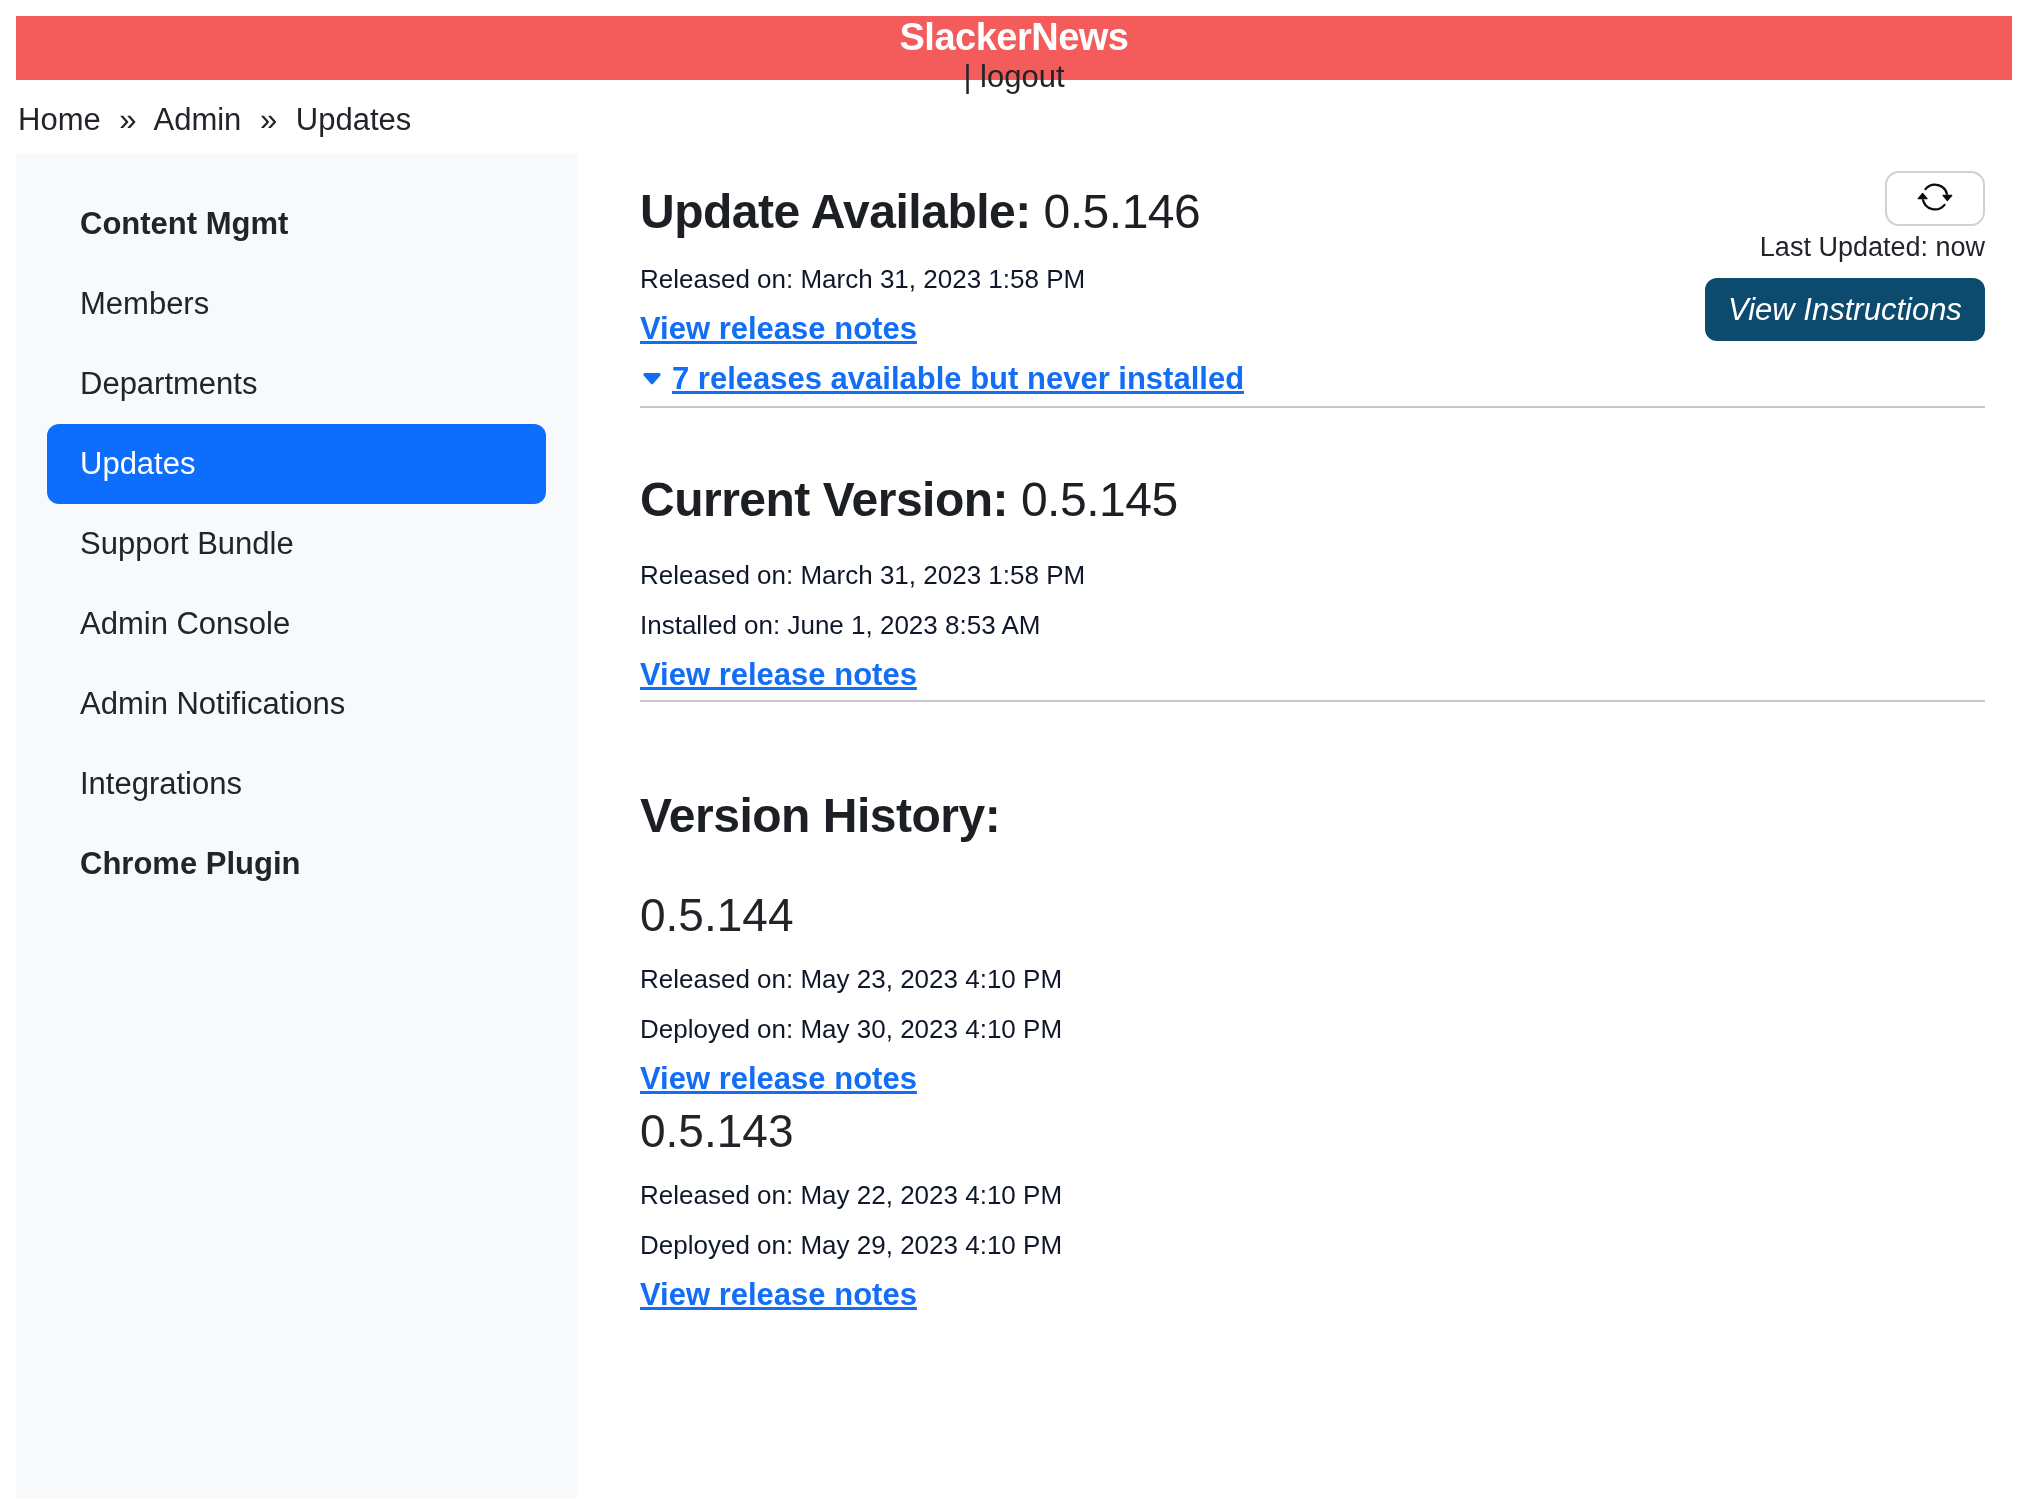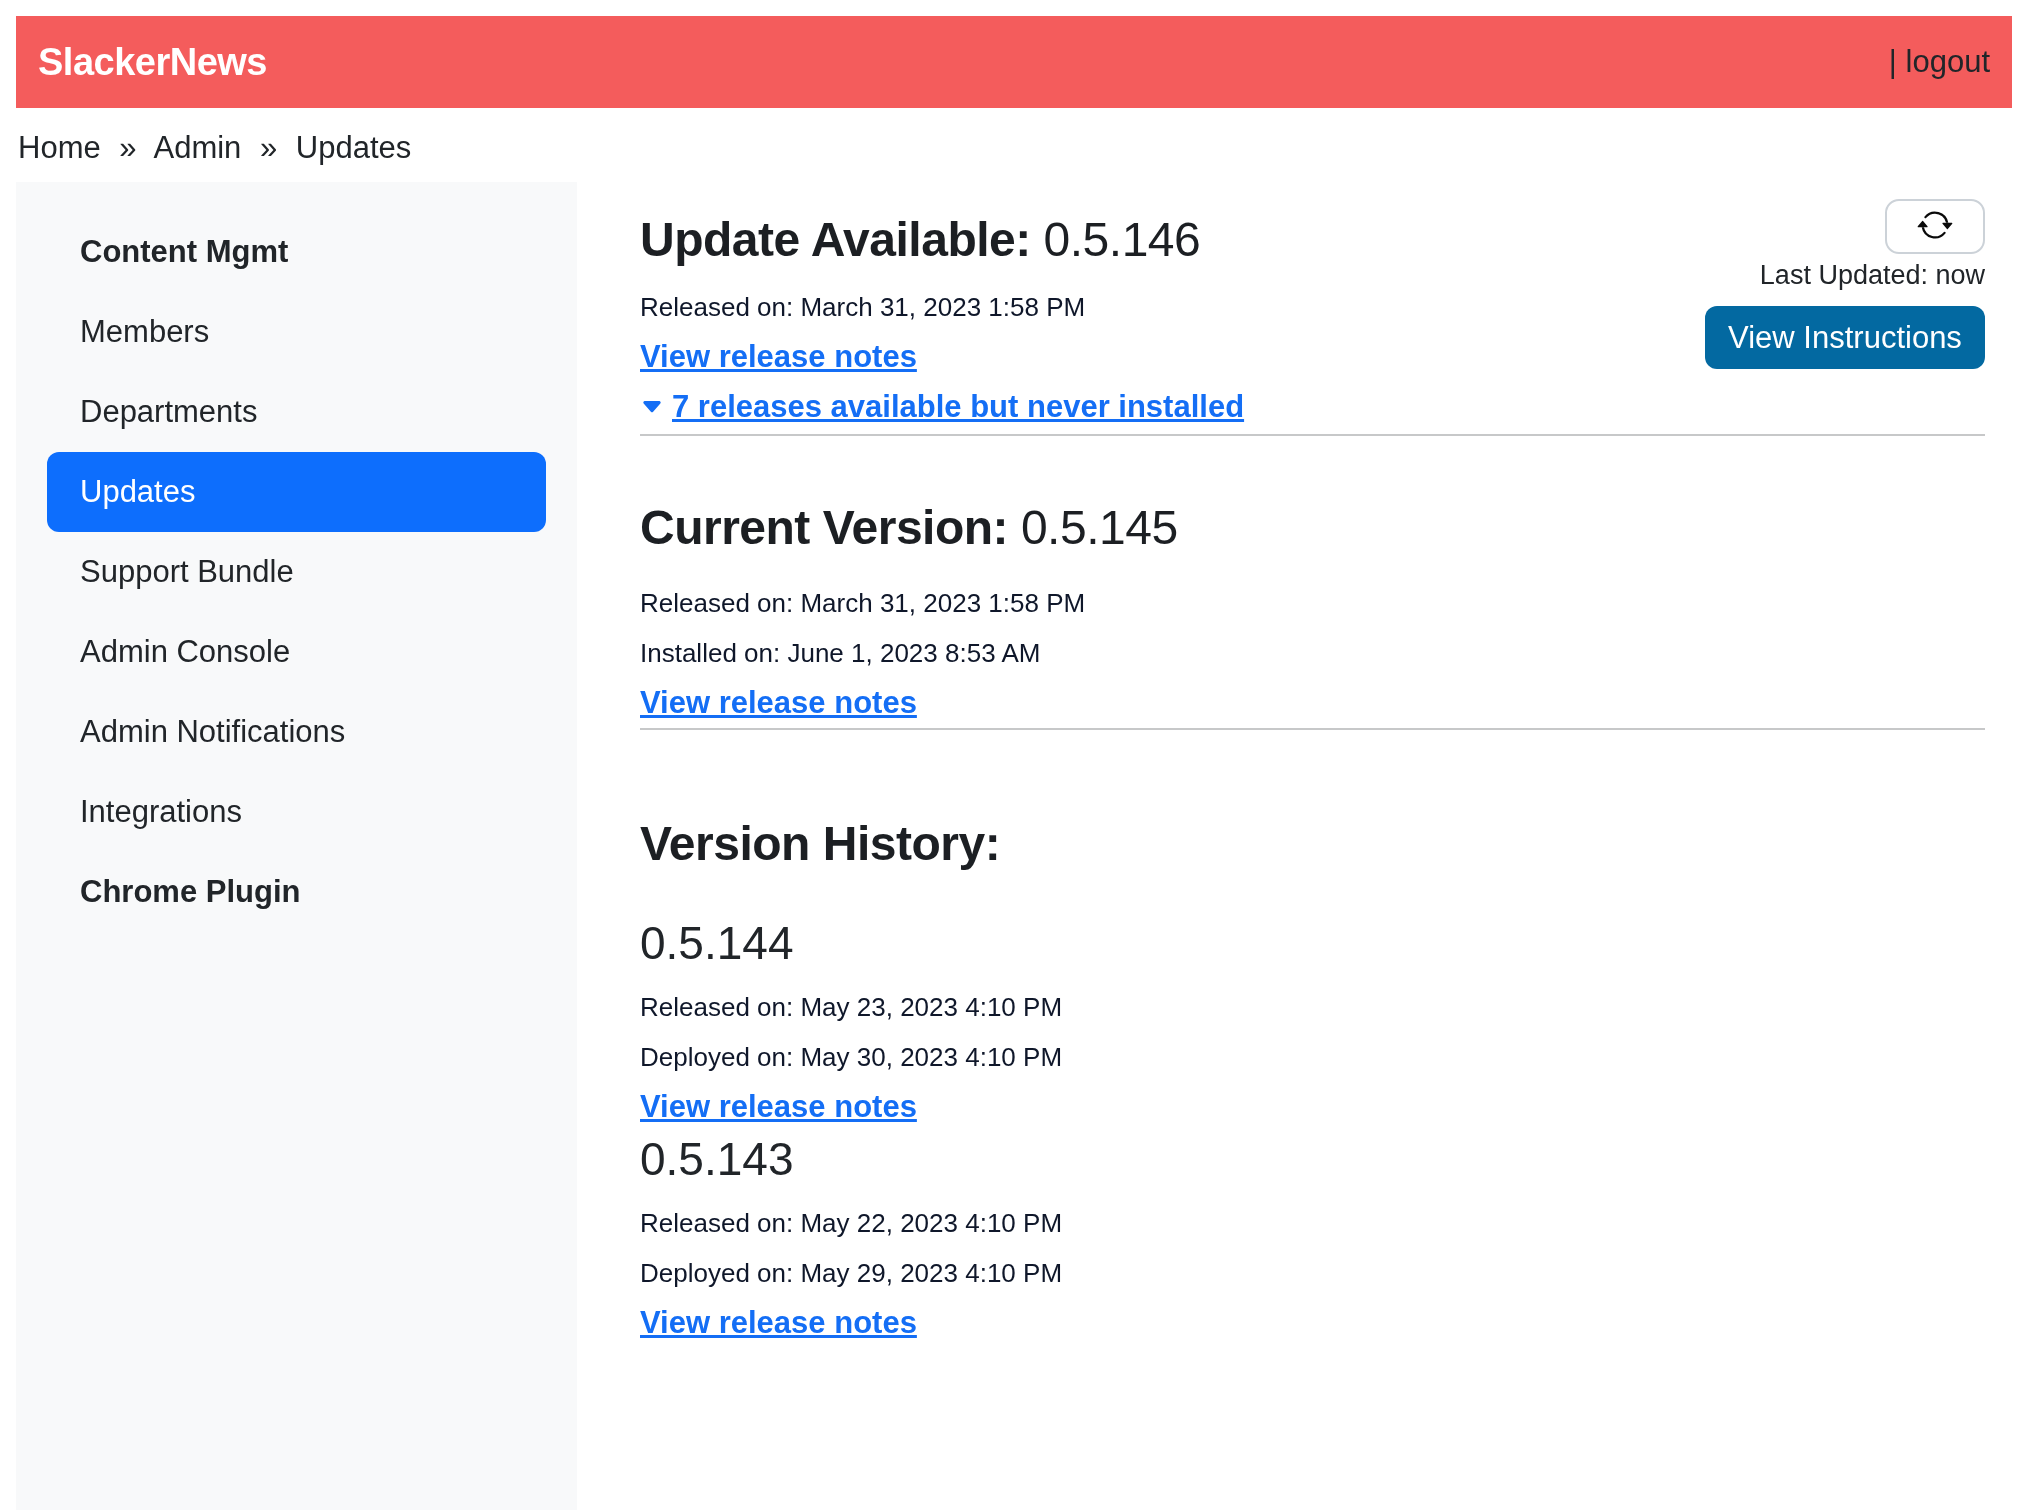--- a/index.html
+++ b/index.html
@@ -10,24 +10,25 @@
     color:#212529;
     font-size:31px;
     overflow:hidden;
     box-sizing:border-box;
   }
   *,*:before,*:after{box-sizing:inherit;}
 
   
   .topbar{
     margin:16px 16px 0 16px;
-    height:92px;
+    height:64px;
     background:#f45c5c;
     display:flex;align-items:center;justify-content:space-between;
     padding:0 22px;
+    flex-direction:column;
   }
   .brand{font-size:38px;font-weight:700;color:#ffffff;letter-spacing:-.5px;}
   .logout{font-size:31px;color:#212529;text-decoration:none;cursor:pointer;}
 
   
   .breadcrumb{
     margin:20px 16px 14px 18px;
     font-size:31px;line-height:40px;color:#212529;
   }
   .breadcrumb .crumb{cursor:pointer;}
@@ -96,25 +97,26 @@
     background:#ffffff;
     border:2px solid #ccd2d8;
     border-radius:14px;
     display:flex;align-items:center;justify-content:center;
     cursor:pointer;
   }
   .last-updated{font-size:27px;line-height:34px;margin-top:4px;color:#212529;}
   .instructions-btn{
     margin-top:14px;
     width:280px;height:63px;
-    background:#0369a1;color:#ffffff;
+    background:#0c4a6e;color:#ffffff;
     border:none;border-radius:12px;
     font-size:31px;font-family:inherit;
     display:flex;align-items:center;justify-content:center;
     cursor:pointer;
+    font-style:italic;
   }
 
   
   .sec2 h2{margin-top:66px;margin-bottom:24px;}
 
   
   .sec3 h2{margin-top:88px;}
   .version-number{
     font-size:46px;line-height:54px;font-weight:400;color:#212529;
     margin-top:46px;

